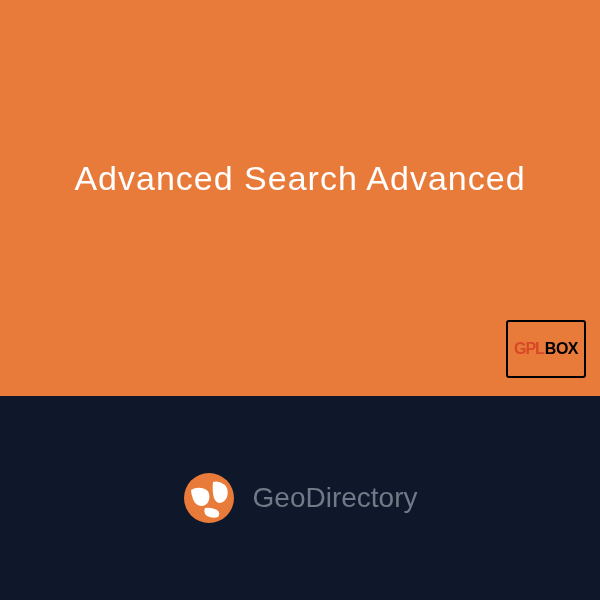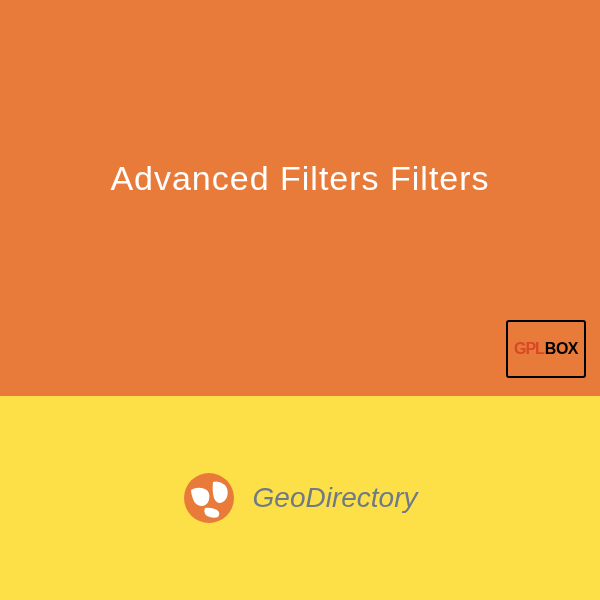--- a/index.html
+++ b/index.html
@@ -48,43 +48,42 @@
       letter-spacing: -1px;
     }
     .badge-box {
       font-family: Arial, sans-serif;
       font-weight: 900;
       font-size: 16px;
       color: #000000;
       letter-spacing: -0.5px;
     }
     .bottom-panel {
-      background-color: #fde047;
+      background-color: #0f172a;
       flex: 1;
       display: flex;
       align-items: center;
       justify-content: center;
       gap: 18px;
-      font-style: italic;
     }
     .globe-icon {
       width: 52px;
       height: 52px;
     }
     .brand-name {
       color: #6f7a87;
       font-size: 28px;
       font-weight: 400;
     }
   </style>
 </head>
 <body>
 
 <div class="top-panel">
-  <h1 class="title">Advanced Filters Filters</h1>
+  <h1 class="title">Advanced Search Advanced</h1>
   <div class="badge">
     <span class="badge-gpl">GPL</span>
     <span class="badge-box">BOX</span>
   </div>
 </div>
 
 <div class="bottom-panel">
   <span class="globe-icon">
     <svg viewBox="0 0 52 52" width="52" height="52">
       <circle cx="26" cy="26" r="25" fill="#e87b3a"></circle>

